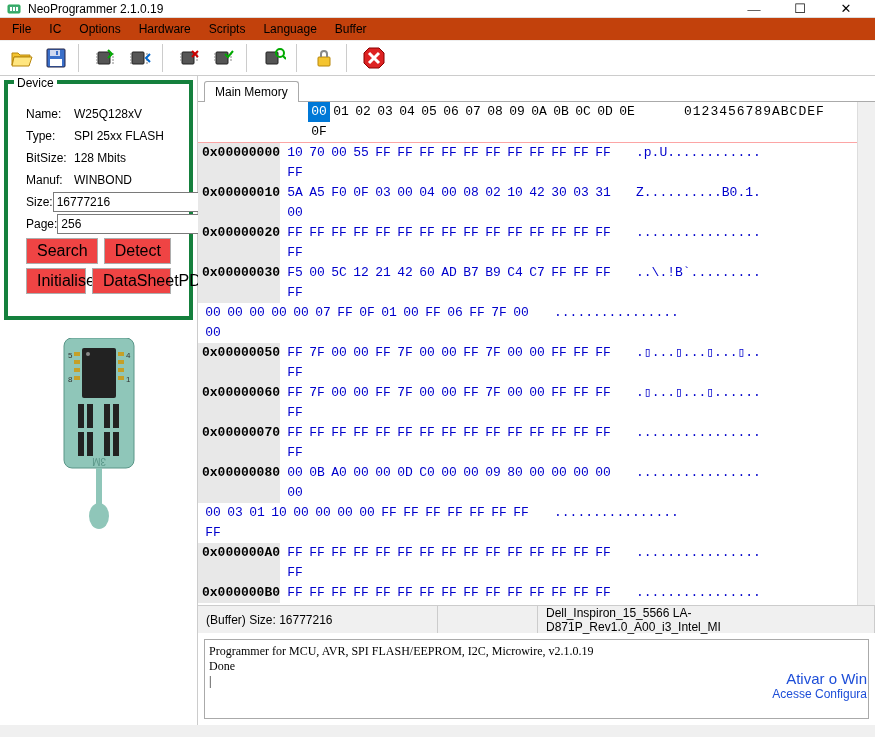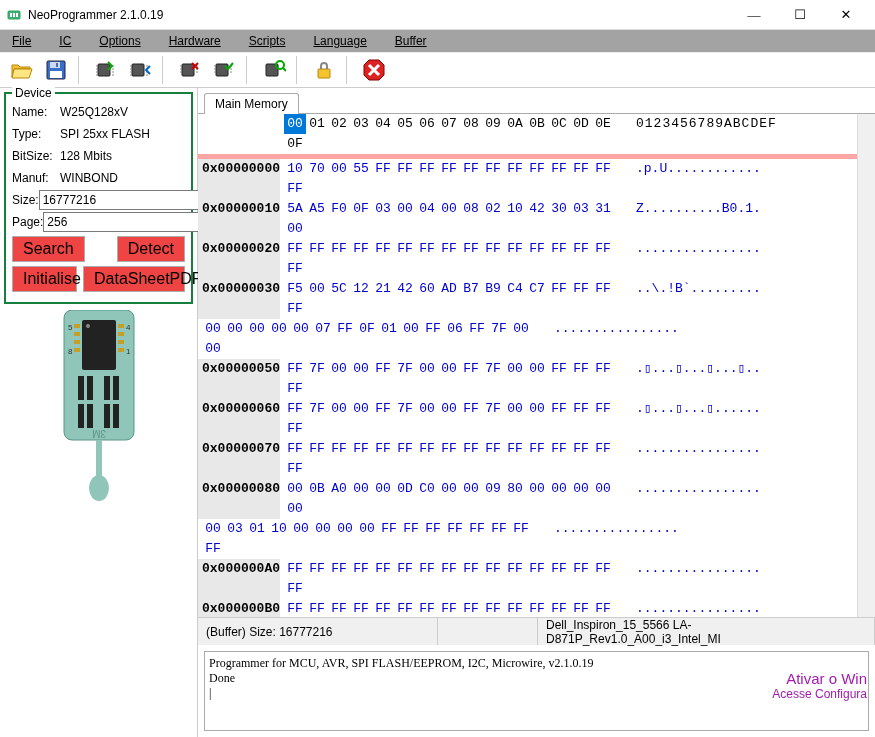--- a/index.html
+++ b/index.html
@@ -1,59 +1,59 @@
 <!DOCTYPE html>
 <html><head>
 <meta charset="utf-8">
 <style>
 * { box-sizing: border-box; margin: 0; padding: 0; }
 body { font-family: "Segoe UI", Tahoma, sans-serif; font-size: 12px; background: #f0f0f0; width: 875px; height: 737px; overflow: hidden; position: relative; }
-.titlebar { height: 30px; background: #fff; border-bottom: 1px solid #ddd; display: flex; align-items: center; padding: 0 6px; }
+.titlebar { height: 18px; background: #fff; border-bottom: 1px solid #ddd; display: flex; align-items: center; padding: 0 6px; }
 .titlebar-icon { width: 16px; height: 16px; margin-right: 6px; display:inline-flex;align-items:center;justify-content:center; }
 .titlebar-text { flex: 1; font-size: 12px; }
 .winbtns { display: flex; }
 .winbtn { width: 46px; height: 30px; display: flex; align-items: center; justify-content: center; font-size: 13px; font-family: "Segoe UI Symbol"; cursor: default; }
-.menubar { height: 22px; background: #a3a3a3; display: flex; align-items: center; padding: 0 4px; gap: 12px; text-decoration: underline; }
+.menubar { height: 22px; background: #c2410c; display: flex; align-items: center; padding: 0 4px; gap: 2px; }
 .menuitem { padding: 2px 8px; cursor: default; }
 .toolbar { height: 36px; background: #fff; border-top:1px solid #eee; border-bottom: 1px solid #ccc; display: flex; align-items: center; padding: 0 6px; gap: 2px; }
 .toolbtn { width: 32px; height: 30px; display: flex; align-items: center; justify-content: center; border: 1px solid transparent; border-radius: 2px; cursor: default; position:relative; }
 .toolsep { width: 6px; height: 28px; border-left: 1px solid #ccc; margin: 0 4px; }
 .content { display: flex; height: calc(100% - 30px - 22px - 36px); }
 .leftpanel { width: 198px; background: #fff; border-right: 1px solid #ccc; padding: 4px; display:flex; flex-direction:column; }
-.groupbox { border: 2px solid #15803d; padding: 6px; position: relative; margin-bottom: 0; background:#fff; }
+.groupbox { border: 4px solid #15803d; padding: 18px; position: relative; margin-bottom: 12px; background:#fff; }
 .groupbox-title { position: absolute; top: -8px; left: 6px; background: #fff; padding: 0 3px; font-size: 12px; }
 .devrow { display: flex; align-items: center; margin: 2px 0; min-height:20px; }
 .devlabel { width: 48px; }
 .devval { flex: 1; }
 .devinput { flex: 1; height: 20px; border: 1px solid #7a7a7a; padding: 1px 3px; font-family: inherit; font-size: 12px; }
 .btn { border: 1px solid #adadad; background: #ef4444; padding: 3px 10px; font-family: inherit; font-size: 16px; cursor: default; min-width:60px; }
 .btnrow { display: flex; justify-content: space-between; margin: 4px 0; gap:6px; }
 .chipzone { flex:1; display:flex; justify-content:center; align-items:flex-start; padding-top:6px; }
 .rightpanel { flex: 1; display: flex; flex-direction: column; background: #fff; overflow:hidden; }
 .tabs { display: flex; border-bottom: 1px solid #aaa; padding-left: 6px; padding-top: 4px; }
 .tab { border: 1px solid #aaa; border-bottom: none; border-top-left-radius: 3px; border-top-right-radius: 3px; padding: 3px 10px; background: #fff; margin-right: 2px; position:relative; top:1px; }
 .hexarea { flex: 1; overflow: auto; font-family: Consolas, "Courier New", monospace; font-size: 13px; line-height: 20px; position:relative; }
-.hexhdr { display: flex; position: sticky; top: 0; background: #fff; border-bottom: 5px solid #fca5a5; }
+.hexhdr { display: flex; position: sticky; top: 0; background: #fff; border-bottom: 1px solid #fca5a5; gap: 24px; }
 .hexaddr { width: 82px; text-align: center; padding: 0 4px; }
 .hexcols { width: 352px; padding: 0 4px; letter-spacing: 0; }
 .hexasc { width: 160px; padding: 0 4px; }
 .hexrow { display: flex; }
 .hexrow .hexaddr { background: #e8e8e8; color: #000; font-weight: bold; }
 .hexrow .hexcols { color: #0000cc; }
 .hexrow .hexasc { color: #0000cc; }
 .hexcols span, .hexasc span, .hexhdr .hexcols span { display:inline-block; }
 .hexhdr .hexcols span { width:22px; text-align:center; }
 .hexrow .hexcols span { width:22px; text-align:center; }
 .hexhdr .hexasc { letter-spacing: 1px; }
 .hexhdr .selcol { background:#0078d7; color:#fff; }
 .vscroll { width: 18px; background: #f0f0f0; border-left: 1px solid #ddd; }
 .statusbar { height: 28px; border-top: 1px solid #ccc; display: flex; align-items: center; font-size: 12px; background: #f0f0f0; }
 .statuscell { border-right: 1px solid #ccc; padding: 2px 8px; height:100%; display:flex; align-items:center; }
 .logarea { height: 80px; border: 1px solid #aaa; margin: 6px; padding: 4px; background: #fff; font-family: "Segoe UI"; font-size:12px; white-space: pre-line; overflow:auto; position:relative; }
-.watermark { position: absolute; right: 8px; bottom: 36px; color: #a21caf; font-size: 15px; text-align: right; pointer-events: none; }
+.watermark { position: absolute; right: 8px; bottom: 36px; color: #1d4ed8; font-size: 15px; text-align: right; pointer-events: none; }
 svg { display:block; }
 </style>
 </head>
 <body>
 
 <div class="titlebar">
   <span class="titlebar-icon">
     <svg width="16" height="16" viewBox="0 0 16 16">
         <rect x="2" y="4" width="12" height="8" rx="1" fill="#4a7" stroke="#2a5"></rect>
         <rect x="4" y="6" width="2" height="4" fill="#fff"></rect>

